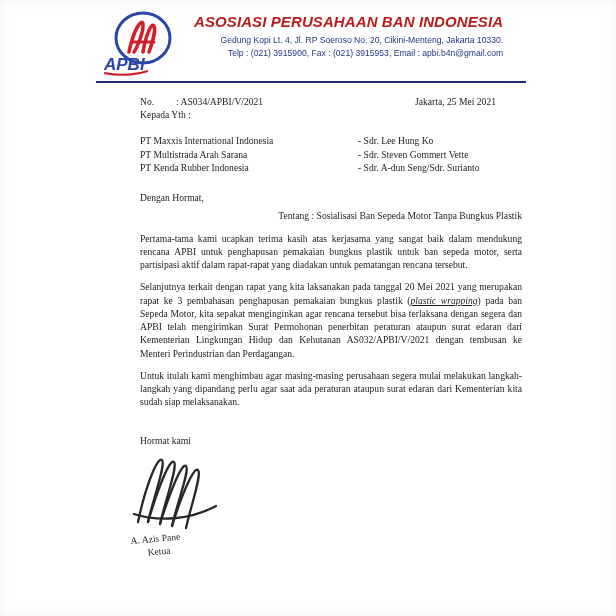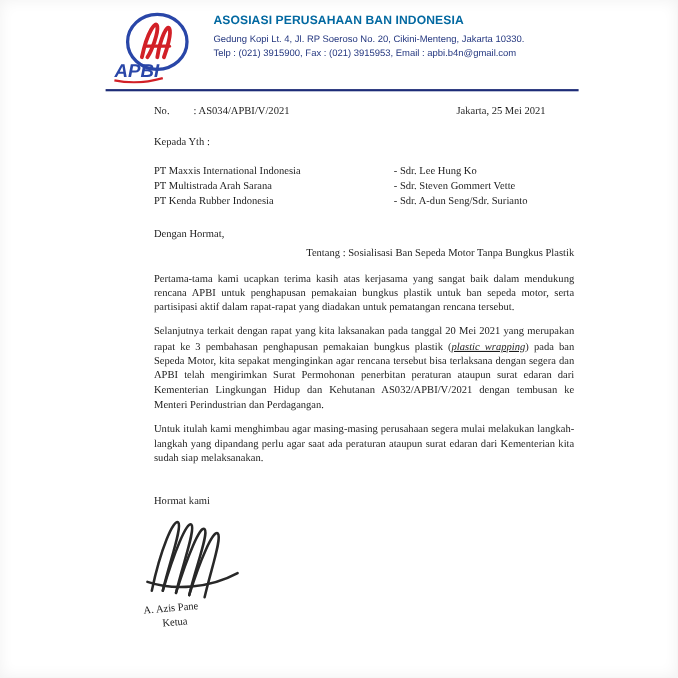--- a/index.html
+++ b/index.html
@@ -16,49 +16,51 @@
     box-shadow: inset 0 0 14px rgba(0,0,0,0.06);
   }
 
   
   .header { display: flex; align-items: flex-start; padding: 10px 60px 0 96px; }
   .logo-box { width: 88px; height: 66px; flex: 0 0 auto; position: relative; }
   .header-text { margin-left: 10px; padding-top: 3px; }
   .org-name {
     font-family: "Liberation Sans", sans-serif;
     font-weight: bold;
-    font-size: 11px;
-    color: #0369a1;
+    font-size: 15px;
+    color: #b91c1c;
     margin: 0 0 4px 0;
     letter-spacing: 0.1px;
     white-space: nowrap;
+    font-style: italic;
   }
   .addr {
     font-family: "Liberation Sans", sans-serif;
     font-size: 8.6px;
     color: #23367f;
     line-height: 1.55;
     white-space: nowrap;
+    text-align: right;
   }
   .rule { margin: 5px 90px 0 96px; border-bottom: 2.5px solid #1d2c77; }
 
   
   .content {
     padding: 12px 94px 0 140px;
     font-size: 9.6px;
     line-height: 1.38;
     color: #1c1c1c;
   }
   .meta-row { display: flex; }
   .meta-left { flex: 1; }
   .meta-line { white-space: nowrap; }
   .meta-label { display: inline-block; width: 36px; }
   .city-date { padding-right: 26px; white-space: nowrap; }
 
-  .kepada { margin-top: 15px; }
+  .kepada { }
   .recipients { margin-top: 13px; }
   .rec-row { display: flex; }
   .rec-company { width: 218px; }
 
   .salutation { margin-top: 17px; }
   .subject { text-align: right; margin: 5px 0 9px 0; }
 
   p.para { text-align: justify; margin: 0 0 9px 0; }
   .ital { font-style: italic; text-decoration: underline; }
 

